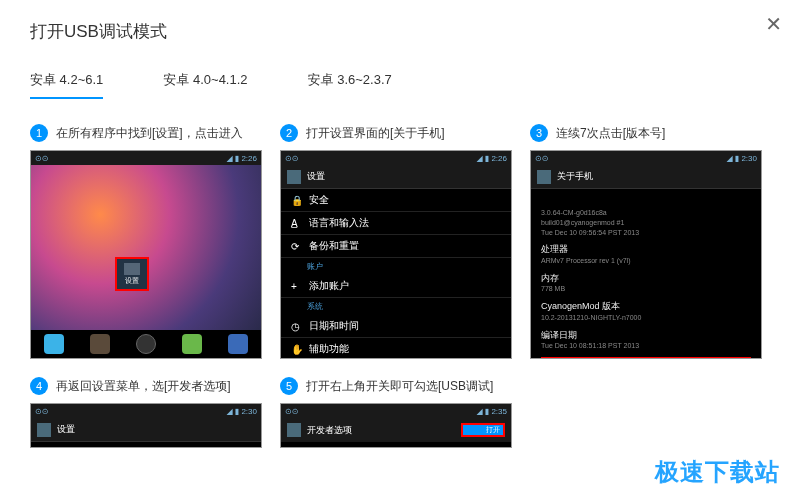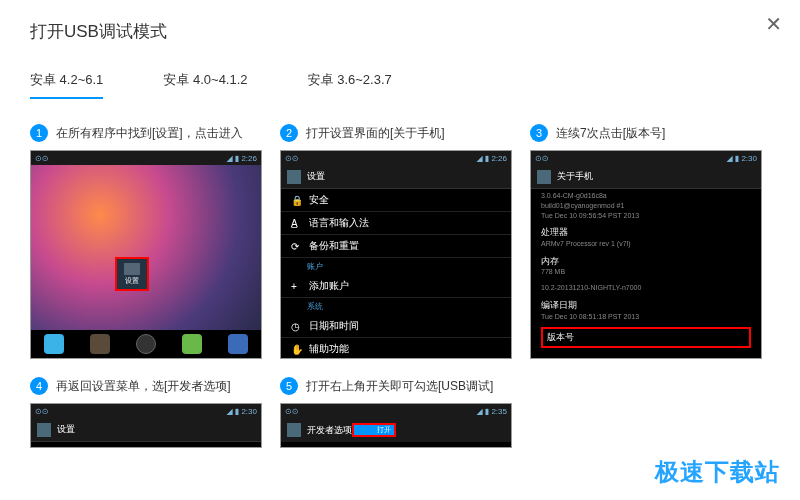--- a/index.html
+++ b/index.html
@@ -18,30 +18,30 @@
 .phone { width: 232px; height: 209px; background: #000; border: 1px solid #999; position: relative; overflow: hidden; font-size: 9px; color: #fff; }
 .phone-nohead { height: 45px; }
 .status-bar { height: 14px; background: #1a1a1a; display: flex; justify-content: space-between; align-items: center; padding: 0 4px; font-size: 8px; color: #7cb4d8; }
 .status-left { display: flex; gap: 3px; }
 .title-bar { height: 24px; background: #1a1a1a; display: flex; align-items: center; padding: 0 6px; gap: 6px; border-bottom: 1px solid #333; }
 .title-icon { width: 14px; height: 14px; background: #4a6a7a; }
 .settings-list { }
 .set-item { height: 23px; display: flex; align-items: center; padding: 0 10px; gap: 8px; border-bottom: 1px solid #222; font-size: 10px; }
 .set-header { font-size: 8px; color: #4a9ed8; padding: 3px 26px; }
 .set-icon { width: 10px; height: 10px; display: inline-block; }
-.about-body { padding: 2px 10px; font-size: 8px; color: #bbb; line-height: 1.4; }
+.about-body { padding: 19px 10px; font-size: 8px; color: #bbb; line-height: 1.4; }
 .about-block { margin-bottom: 6px; }
 .about-label { color: #eee; font-size: 9px; }
 .about-sub { color: #888; font-size: 7px; }
 .build-hl { border: 2px solid #f00; padding: 2px 4px; margin: 2px 0; }
 .wallpaper { position: absolute; inset: 14px 0 28px 0; background: radial-gradient(circle at 30% 30%, #ff8a4a 0%, #c74a8f 35%, #4a3a7a 70%, #2a2a4a 100%); }
 .wp-icon { position: absolute; left: 84px; top: 92px; width: 34px; height: 34px; border: 2px solid #f00; background: #223344; display: flex; flex-direction: column; align-items: center; justify-content: center; font-size: 7px; }
 .dock { position: absolute; bottom: 0; left: 0; right: 0; height: 28px; background: rgba(0,0,0,0.7); display: flex; align-items: center; justify-content: space-around; }
 .dock-ic { width: 20px; height: 20px; border-radius: 4px; }
-.dev-title { display: flex; align-items: center; height: 24px; background: #1a1a1a; padding: 0 6px; }
+.dev-title { display: flex; align-items: center; justify-content: space-between; height: 24px; background: #1a1a1a; padding: 0 6px; }
 .toggle { width: 44px; height: 14px; background: #0095ff; border: 2px solid #f00; display: flex; align-items: center; justify-content: flex-end; padding: 0 3px; font-size: 7px; }
 .backup-row { height: 22px; display: flex; align-items: center; padding: 0 10px; gap: 8px; font-size: 10px; }
 .sd-text { padding: 4px 10px; font-size: 9px; color: #ddd; }
 .watermark { position: absolute; right: 20px; bottom: 12px; font-size: 24px; color: #0095ff; font-weight: bold; opacity: 0.85; letter-spacing: 1px; }
 </style>
 </head>
 <body>
 
 <div class="modal">
   <div class="close-btn">✕</div>
@@ -151,20 +151,21 @@
             </div>
           <div class="about-block">
               <div class="about-label">处理器</div>
               <div class="about-sub">ARMv7 Processor rev 1 (v7l)</div>
             </div>
           <div class="about-block">
               <div class="about-label">内存</div>
               <div class="about-sub">778 MB</div>
             </div>
           <div class="about-block">
+              <div class="about-label">CyanogenMod 版本</div>
               <div class="about-sub">10.2-20131210-NIGHTLY-n7000</div>
             </div>
           <div class="about-block">
               <div class="about-label">编译日期</div>
               <div class="about-sub">Tue Dec 10 08:51:18 PST 2013</div>
             </div>
           <div class="build-hl">
               <div class="about-label">版本号</div>
             </div>
 

